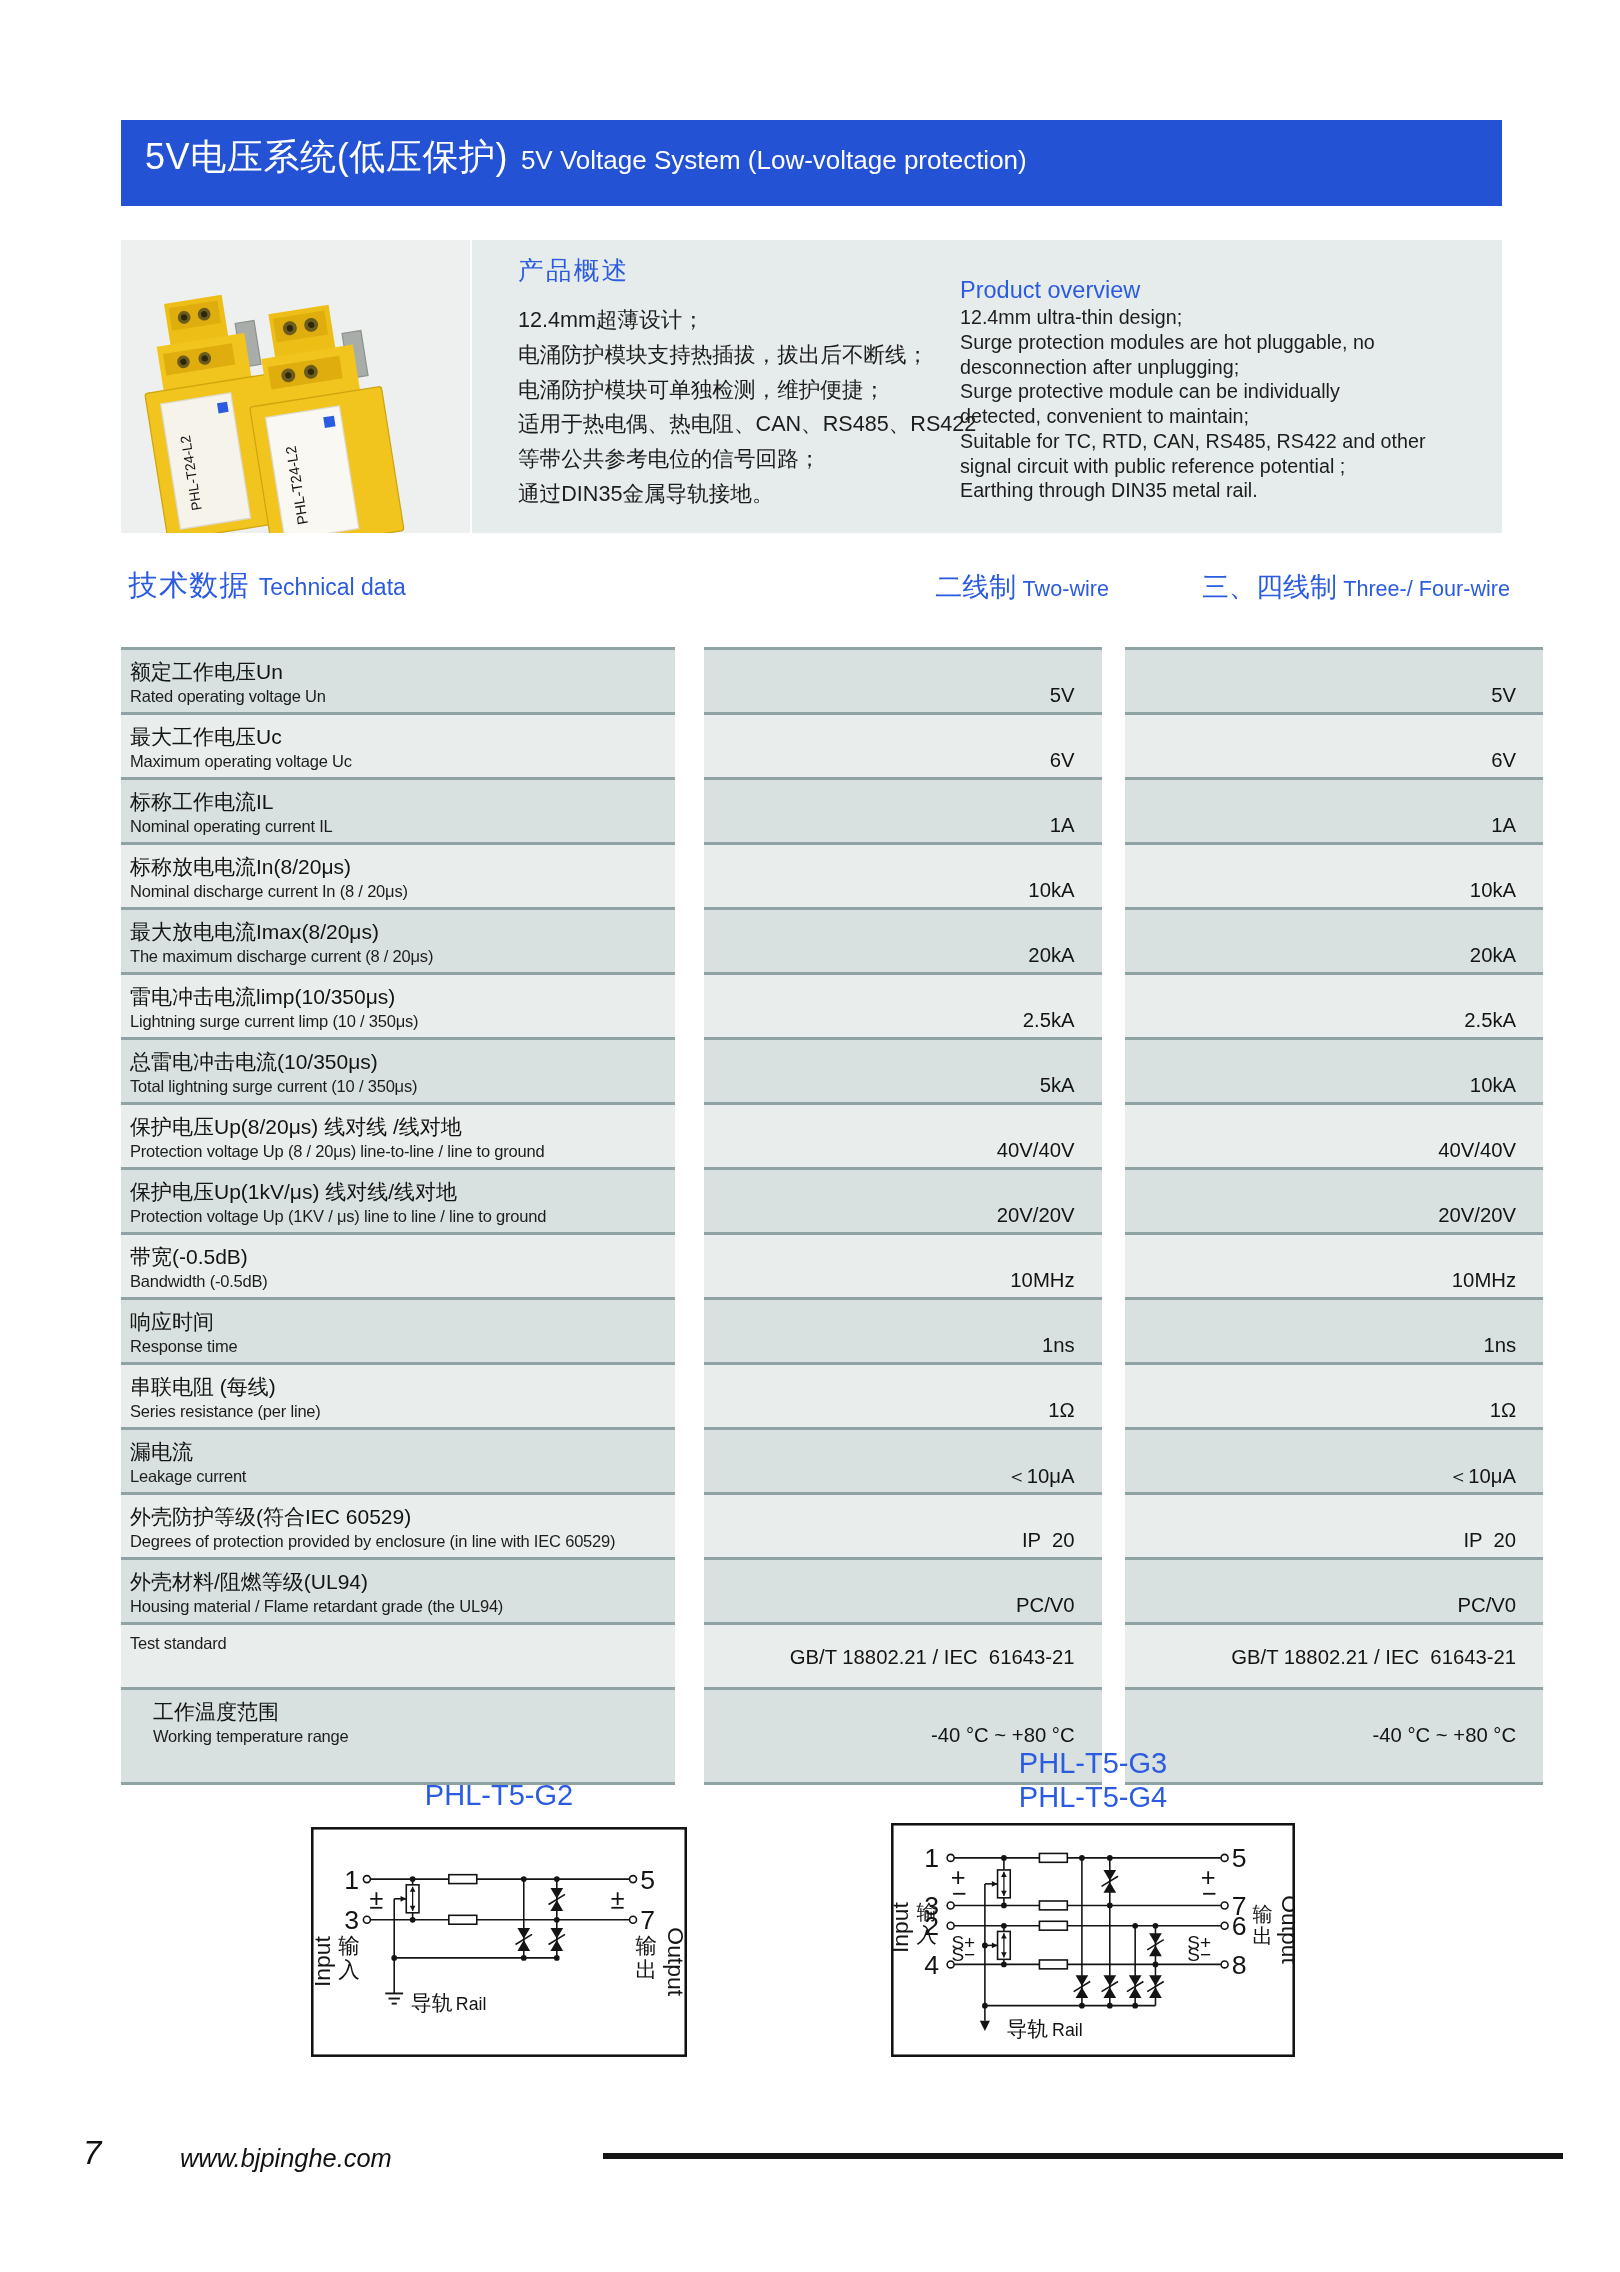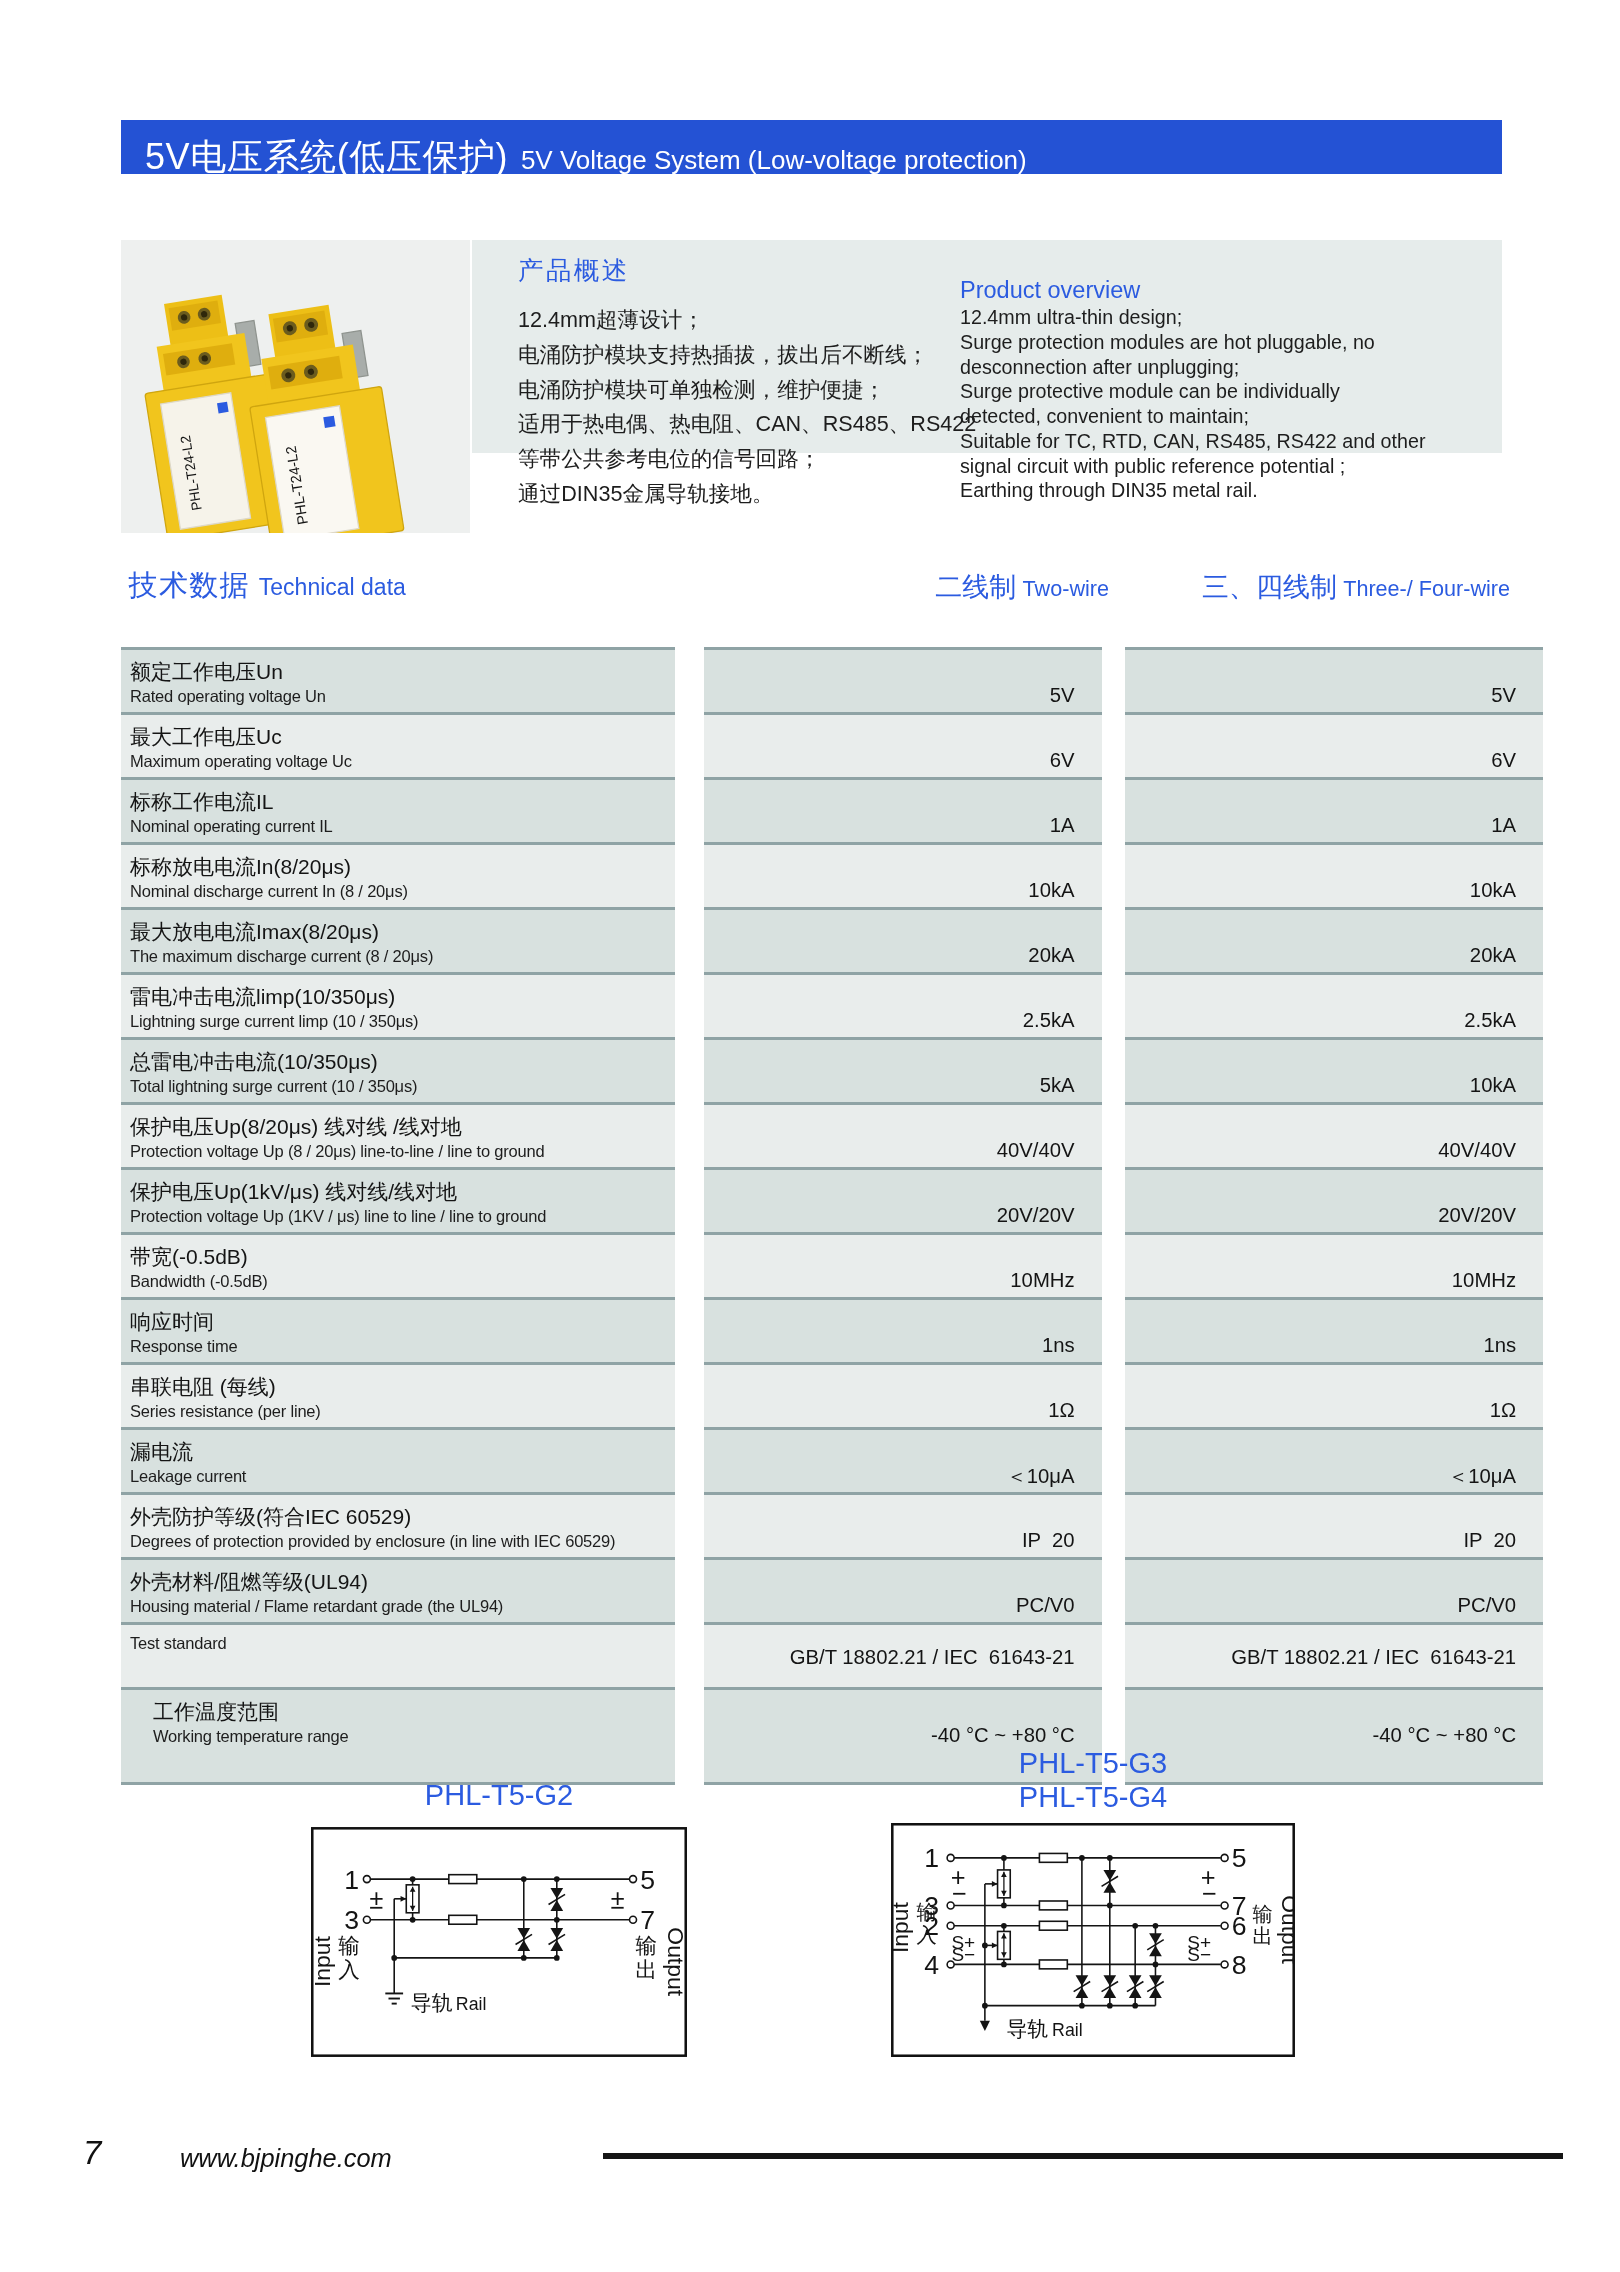--- a/index.html
+++ b/index.html
@@ -1,28 +1,28 @@
 <!DOCTYPE html>
 <html style="font-size:10.2px"><head>
 <meta charset="utf-8">
 <style>
   html,body{margin:0;padding:0;background:#fff;}
   #page{position:relative;width:1620px;height:2273px;background:#ffffff;overflow:hidden;
         font-family:"Liberation Sans",sans-serif;color:#1b1b1b;}
 
   
-  #header-bar{position:absolute;left:121px;top:120px;width:1381px;height:54px;
+  #header-bar{position:absolute;left:121px;top:120px;width:1381px;height:86px;
               background:#2452d4;display:flex;align-items:baseline;gap:12.7px;
               padding-left:24px;box-sizing:border-box;}
   #header-bar .t-zh{color:#fff;font-size:36px;line-height:74px;letter-spacing:0.6px;white-space:nowrap;}
   #header-bar .t-en{color:#fff;font-size:26px;white-space:nowrap;}
 
   
   #photo-panel{position:absolute;left:121px;top:240px;width:349px;height:293px;background:#eef0ef;}
-  #overview-panel{position:absolute;left:472px;top:240px;width:1030px;height:213px;background:#e6eceb;}
+  #overview-panel{position:absolute;left:472px;top:240px;width:1030px;height:293px;background:#e6eceb;}
   .ov-zh-title{position:absolute;left:46px;top:14px;font-size:25.4px;color:#2b5be0;letter-spacing:2.5px;white-space:nowrap;}
   .ov-en-title{position:absolute;left:488px;top:37px;font-size:23.5px;color:#2b5be0;white-space:nowrap;}
   .ov-zh-line{position:absolute;left:46px;font-size:21.6px;color:#1d1d1d;white-space:nowrap;}
   .ov-en-line{position:absolute;left:488px;font-size:19.7px;color:#1d1d1d;white-space:nowrap;}
 
   
   #table-header{position:absolute;left:121px;top:568px;width:1422px;height:42px;}
   #table-header .th-main{position:absolute;left:7.6px;bottom:3.8px;white-space:nowrap;}
   .th-zh{font-size:29px;color:#2b5be0;letter-spacing:1.3px;}
   .th-en{font-size:23px;color:#2b5be0;margin-left:9px;}

